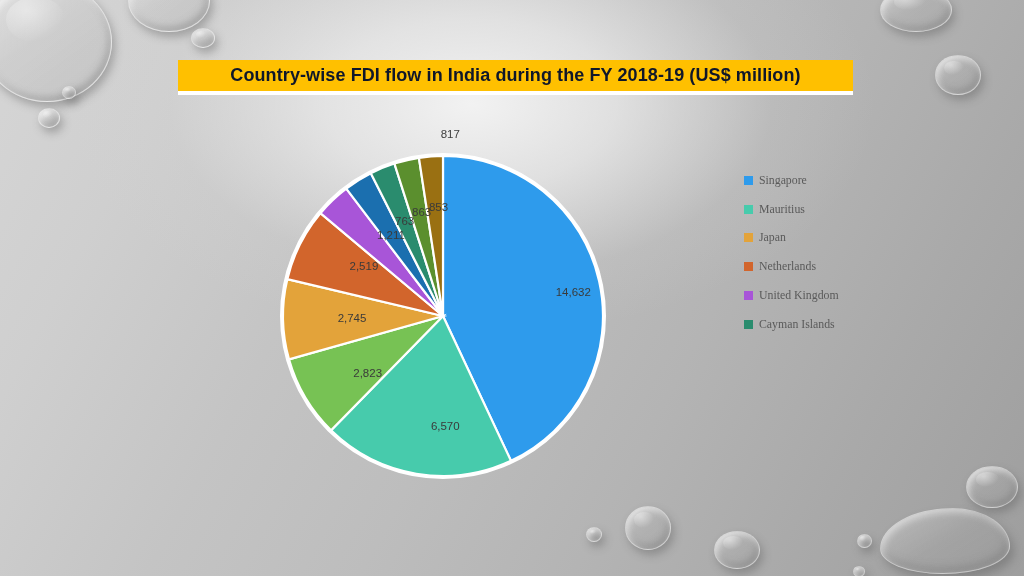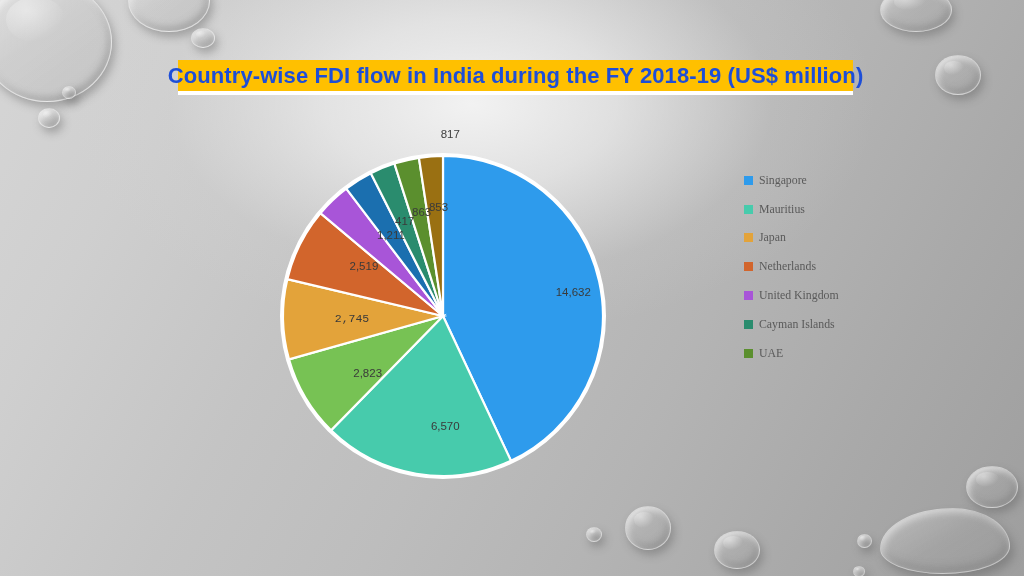--- a/index.html
+++ b/index.html
@@ -51,22 +51,22 @@
     position: absolute;
     left: 178px; top: 60px;
     width: 675px; height: 35px;
     background: #FFC000;
     border-bottom: 4px solid #ffffff;
     display: flex;
     align-items: center;
     justify-content: center;
   }
   #title-text {
-    color: #1d4ed8;
-    font-size: 22px;
+    color: #0f172a;
+    font-size: 18px;
     font-weight: bold;
     letter-spacing: 0.1px;
     white-space: nowrap;
   }
 
   
   #chart-area {
     position: absolute;
     left: 268px; top: 146px;
     width: 350px; height: 340px;
@@ -146,24 +146,24 @@
           <path d="M 175 170 L 102.83922278724383 27.196560853560072 A 160 160 0 0 1 126.42240629954648 17.552574996251053 Z" fill="#2A8C6E" stroke="#ffffff" stroke-width="2.2"></path>
           <path d="M 175 170 L 126.42240629954648 17.552574996251053 A 160 160 0 0 1 150.94520543157998 11.818563483981762 Z" fill="#5B8F2E" stroke="#ffffff" stroke-width="2.2"></path>
           <path d="M 175 170 L 150.94520543157998 11.818563483981762 A 160 160 0 0 1 174.99999999999997 10 Z" fill="#9A7012" stroke="#ffffff" stroke-width="2.2"></path>
           <circle cx="175" cy="170" r="161.5" fill="none" stroke="#ffffff" stroke-width="3"></circle>
         </g>
     </svg>
     <div id="pie-labels">
         <div class="slice-label inner-dark" style="left: 284.315px; top: 145.624px;">14,632</div>
         <div class="slice-label inner-dark" style="left: 156.272px; top: 280.423px;">6,570</div>
         <div class="slice-label inner-dark" style="left: 78.6652px; top: 227.128px;">2,823</div>
-        <div class="slice-label inner-dark" style="left: 63.0247px; top: 172.353px; font-family: Liberation Mono, monospace;">2,745</div>
+        <div class="slice-label inner-dark" style="left: 63.0247px; top: 172.353px;">2,745</div>
         <div class="slice-label inner-dark" style="left: 74.9003px; top: 119.76px;">2,519</div>
         <div class="slice-label inner-dark" style="left: 102px; top: 88.9057px;">1,211</div>
-        <div class="slice-label inner-dark" style="left: 115.641px; top: 75.0235px;">417</div>
+        <div class="slice-label inner-dark" style="left: 115.641px; top: 75.0235px;">763</div>
         <div class="slice-label inner-dark" style="left: 132.607px; top: 66.3331px;">863</div>
         <div class="slice-label inner-dark" style="left: 149.5px; top: 60.9416px;">853</div>
         <div class="slice-label" style="left: 161.25px; top: -11.881px;">817</div>
       </div>
   </div>
 
   <div id="legend">
       <div class="legend-item">
         <span class="legend-swatch" style="background: rgb(46, 155, 236);"></span>
         <span class="legend-label">Singapore</span>
@@ -181,19 +181,15 @@
         <span class="legend-label">Netherlands</span>
       </div>
       <div class="legend-item">
         <span class="legend-swatch" style="background: rgb(168, 85, 216);"></span>
         <span class="legend-label">United Kingdom</span>
       </div>
       <div class="legend-item">
         <span class="legend-swatch" style="background: rgb(42, 140, 110);"></span>
         <span class="legend-label">Cayman Islands</span>
       </div>
-      <div class="legend-item">
-        <span class="legend-swatch" style="background: rgb(91, 143, 46);"></span>
-        <span class="legend-label">UAE</span>
-      </div>
     </div>
 
 </div>
 
 </body></html>

